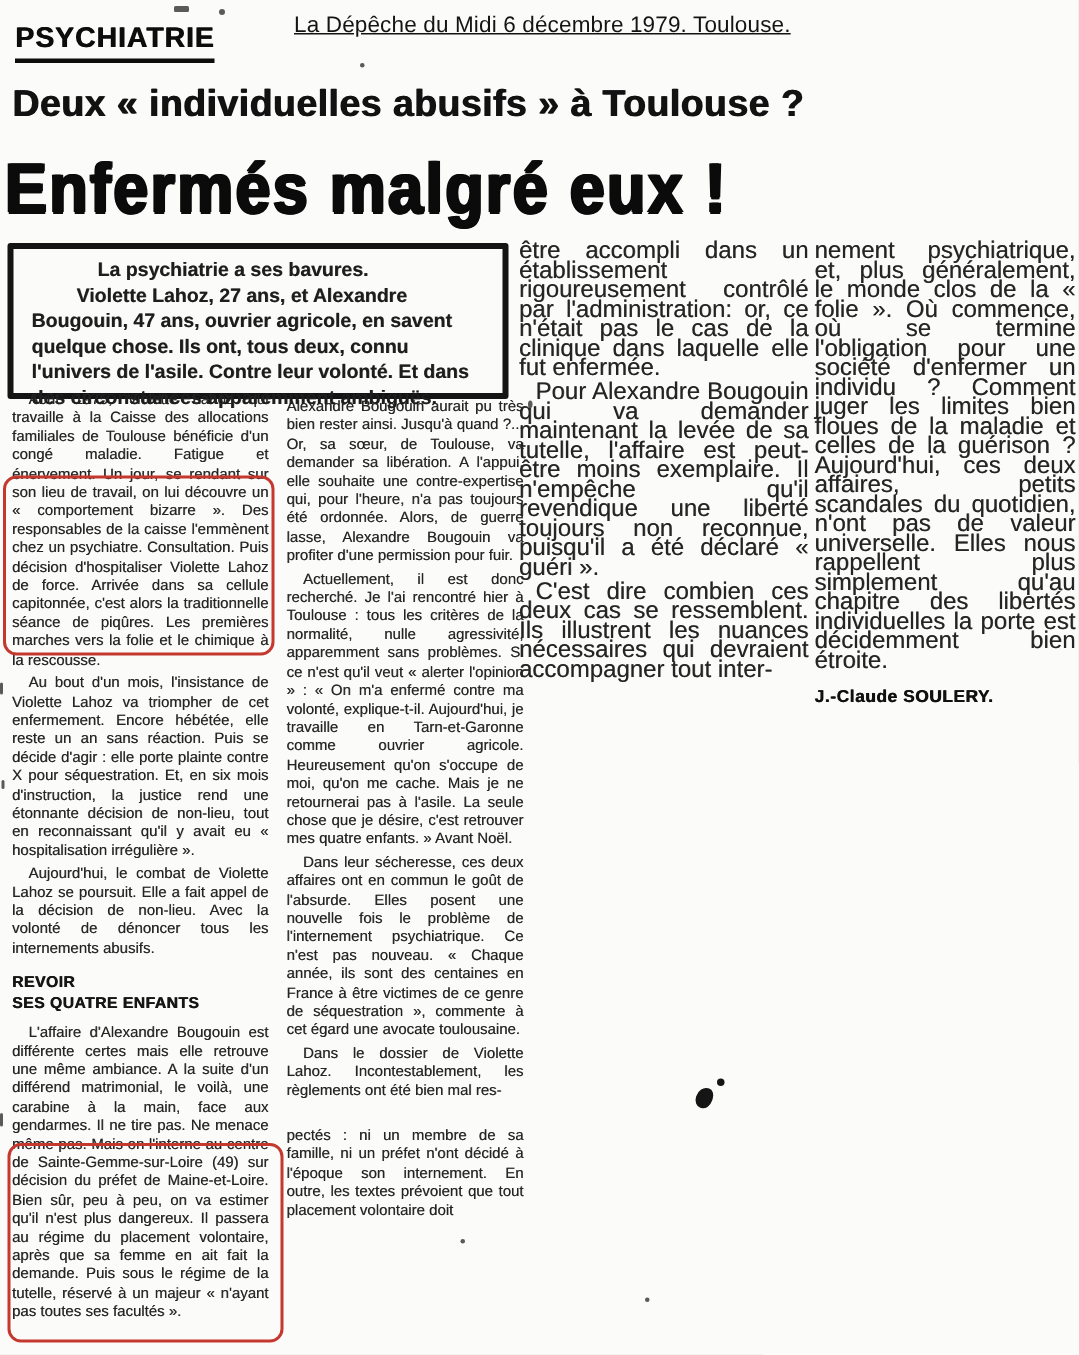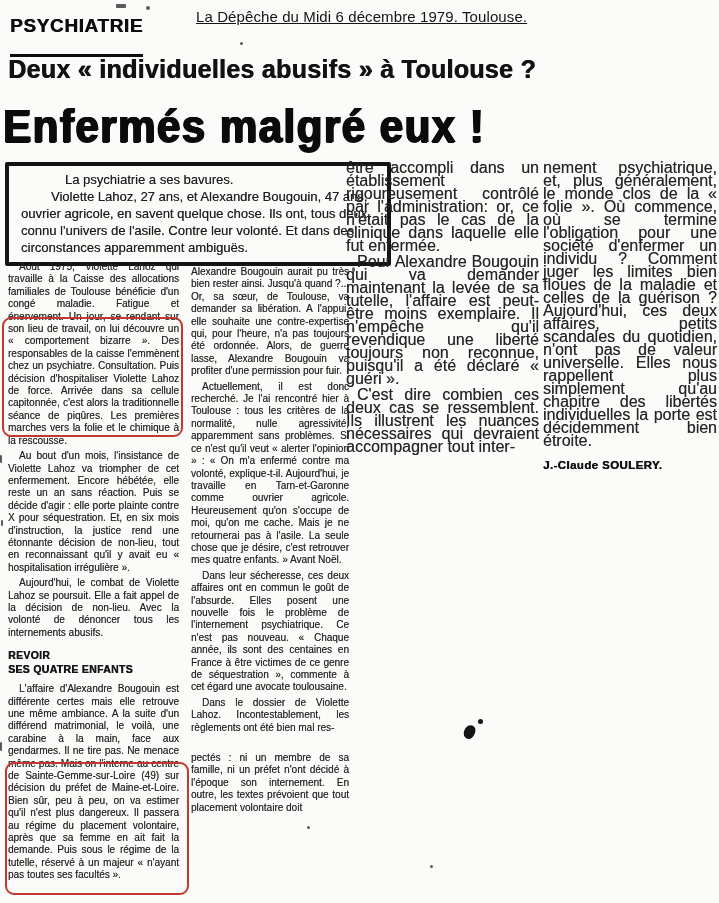--- a/index.html
+++ b/index.html
@@ -15,44 +15,45 @@
 
   
   .source-line {
     position: absolute; left: 196px; top: 8px;
     font-size: 15px; color: #141414; letter-spacing: 0.1px; text-decoration: underline;
   }
   .rubric {
     position: absolute; left: 10px; top: 15px;
     font-size: 19px; font-weight: bold; letter-spacing: 0.6px;
     color: #0d0d0d;
-    border-bottom: 3px solid #0d0d0d; padding-bottom: 17px;
+    border-bottom: 3px solid #0d0d0d; padding-bottom: 2px;
     text-shadow: 0.5px 0 #0d0d0d;
   }
   .headline {
     position: absolute; left: 8px; top: 55px; width: 590px;
     font-size: 25px; font-weight: bold; color: #121212;
     letter-spacing: 0.3px; text-shadow: 0.7px 0 #121212;
     white-space: nowrap;
   }
   .main-title {
     position: absolute; left: 3px; top: 99px;
     font-size: 42px; font-weight: 900; color: #0b0b0b;
     letter-spacing: 1.5px; white-space: nowrap;
     transform: scaleY(1.12); transform-origin: top left;
     text-shadow: 1.3px 0 #0b0b0b, -0.7px 0 #0b0b0b, 0 0.9px #0b0b0b, 0.8px 0.8px #0b0b0b;
   }
 
   
   .lede-box {
     position: absolute; left: 5px; top: 162px;
-    width: 386px; height: 104px; box-sizing: border-box;
+    width: 334px; height: 104px; box-sizing: border-box;
     border: 4px solid #141414; border-radius: 2px;
     padding: 5px 10px 4px 12px;
     background: #fbfbf9;
+    font-weight: bold;
   }
   .lede-box p { margin: 0; font-size: 13px; line-height: 17px; color: #1d1d1d; text-shadow: 0.3px 0 rgba(20,20,20,0.6); }
   .lede-line1 { text-indent: 44px; }
   .lede-body  { text-indent: 30px; }
 
   
   .col { position: absolute; }
   #col1 { left: 8px;   top: 261px; width: 171px; }
   #col2 { left: 191px; top: 266px; width: 158px; }
   #col3 { left: 346px; top: 161px; width: 193px; }

